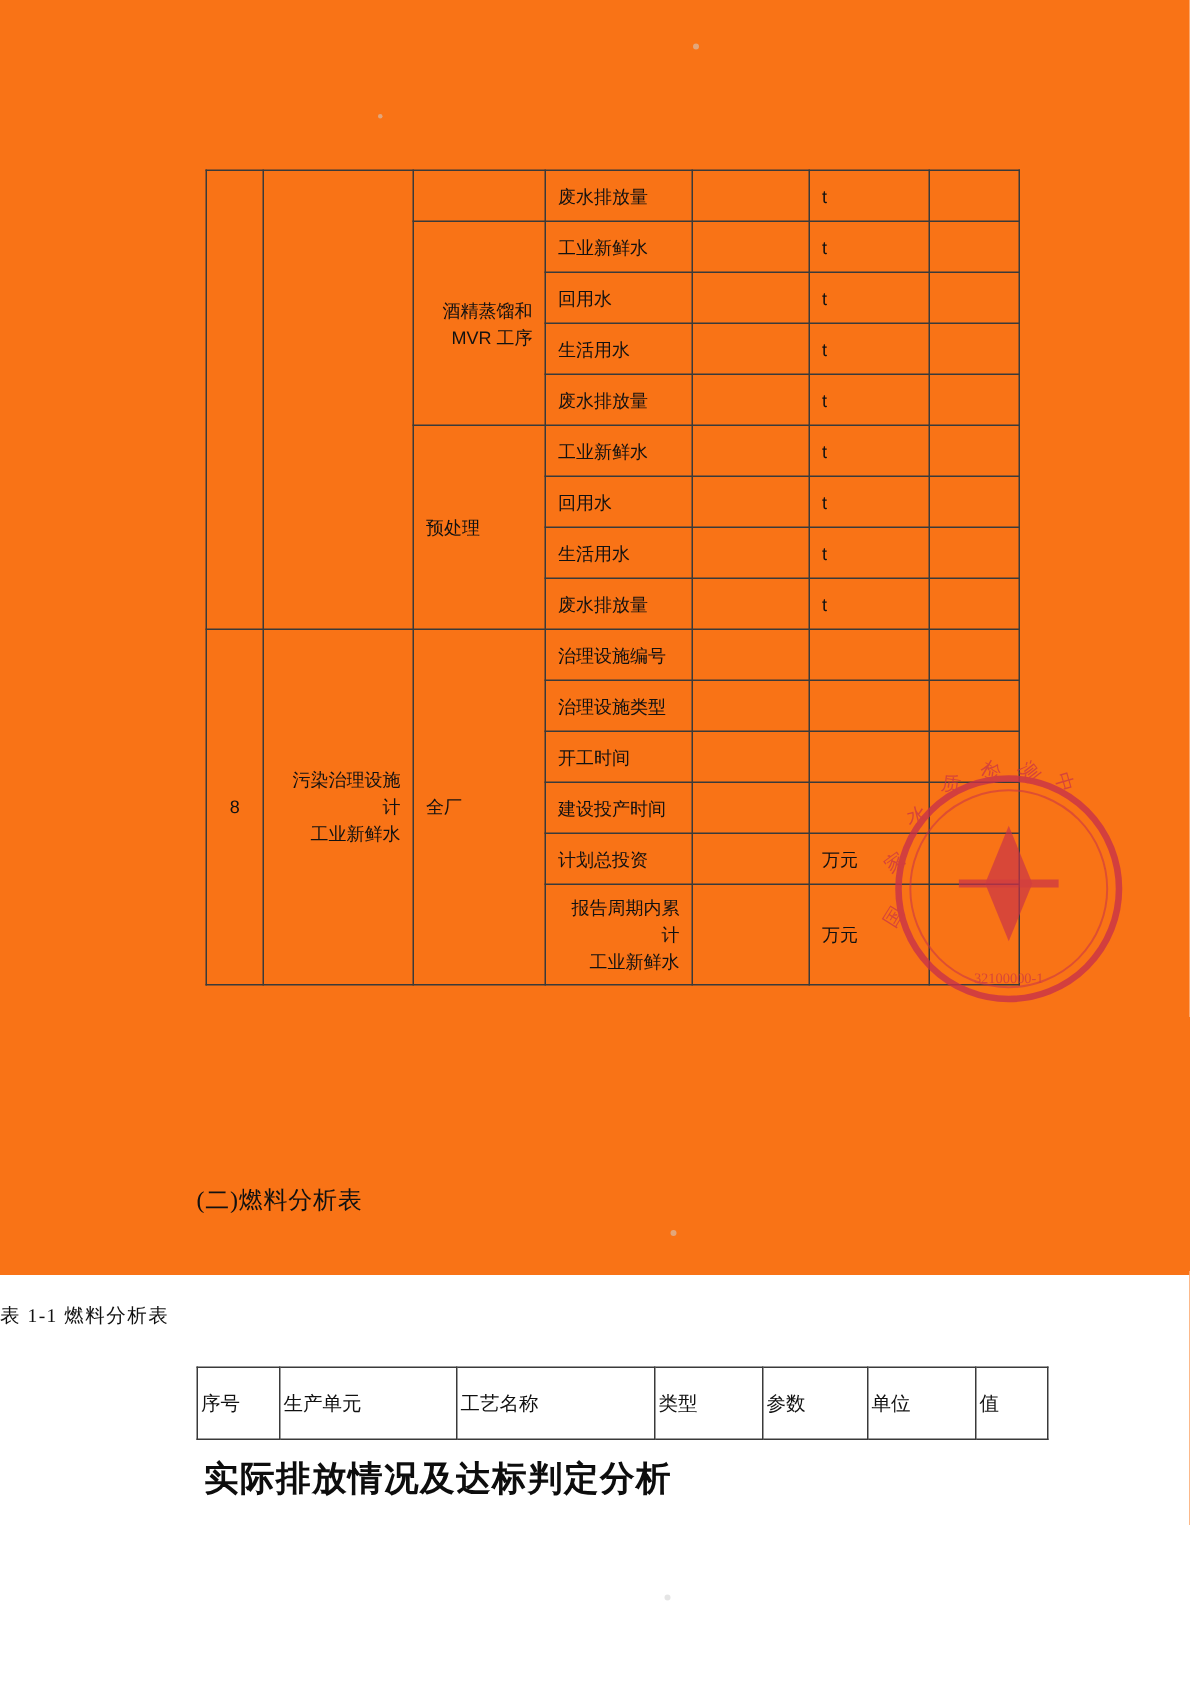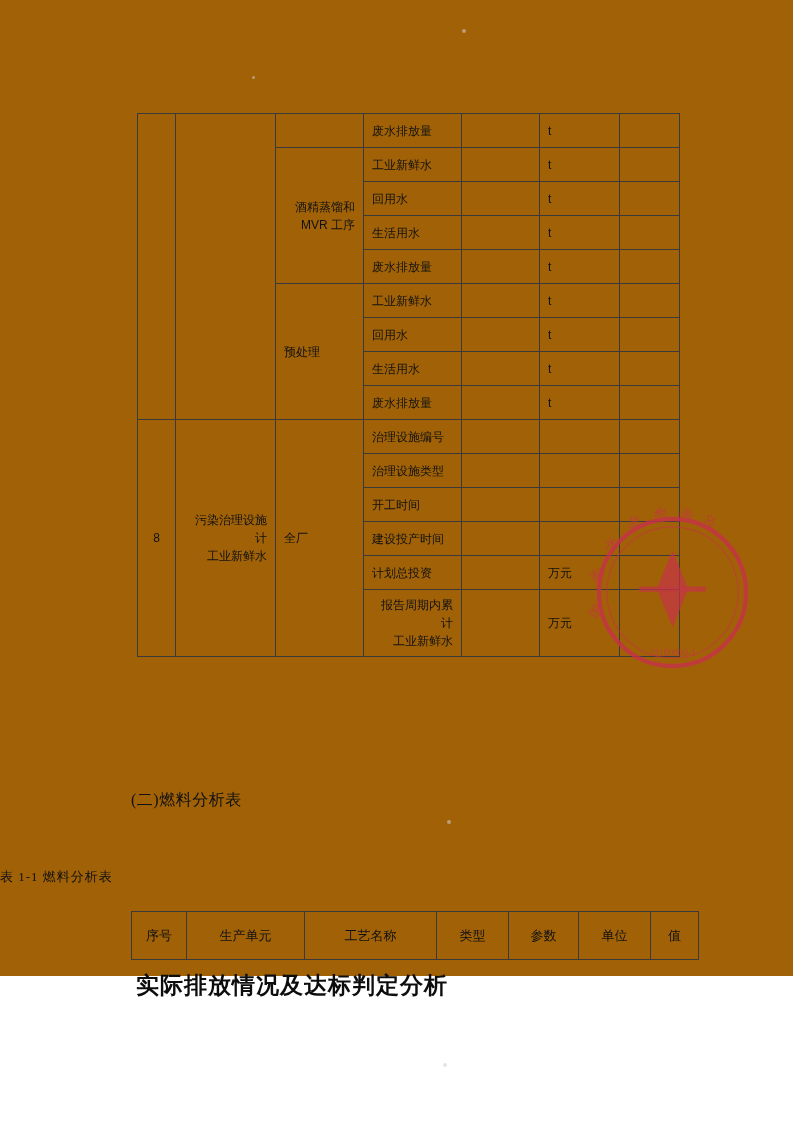--- a/index.html
+++ b/index.html
@@ -11,22 +11,22 @@
     height: 1122px;
     background: #ffffff;
     font-family: "Liberation Sans", sans-serif;
     color: #1a1a1a;
     position: relative;
     overflow: hidden;
   }
   .page {
     position: relative;
     width: 793px;
-    height: 976px;
-    background: #a16207;
+    height: 850px;
+    background: #f97316;
   }
   
   .speckle {
     position: absolute;
     background: #cfcfcf;
     border-radius: 50%;
     opacity: .55;
   }
 
   
@@ -87,21 +87,21 @@
     position: absolute;
     left: 131px;
     top: 911px;
     width: 540px;
     border-collapse: collapse;
     table-layout: fixed;
   }
   table.fuel td {
     border: 1px solid #3a3a3a;
     font-size: 13px;
-    text-align: center;
+    text-align: left;
     height: 48px;
     padding: 4px 2px;
     font-family: "Liberation Serif", serif;
     color: #111;
     box-sizing: border-box;
   }
   .f1 { width: 55px; }
   .f2 { width: 118px; }
   .f3 { width: 132px; }
   .f4 { width: 72px; }

